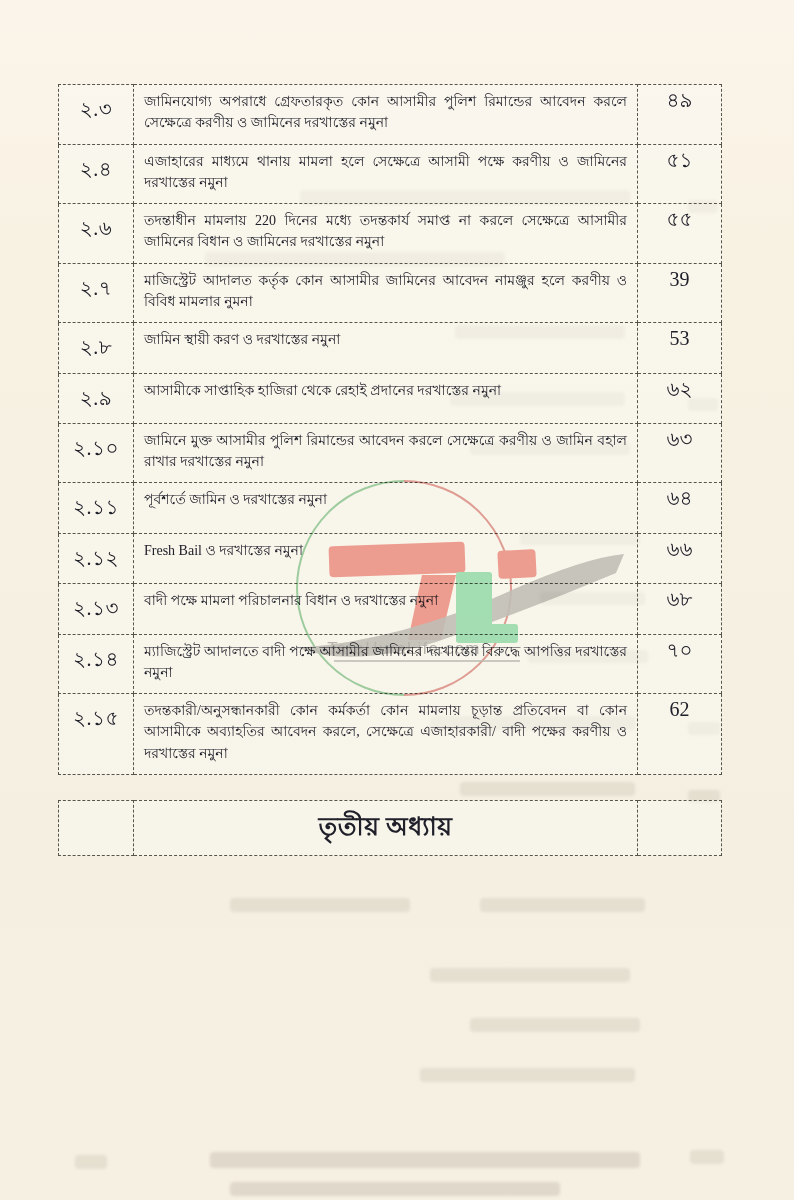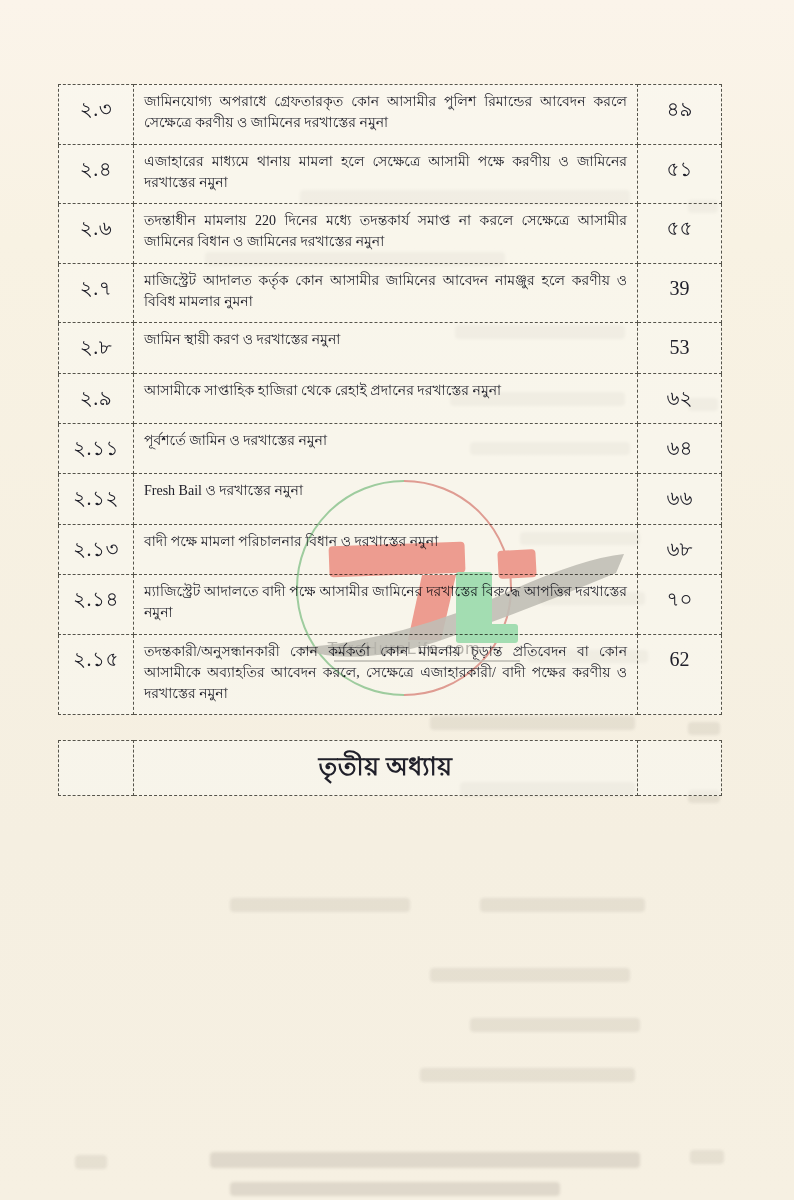--- a/index.html
+++ b/index.html
@@ -17,21 +17,21 @@
     background:rgba(250,249,244,.5);
   }
   table.toc-table + table.toc-table{margin-top:25px;}
   .toc-table td{
     border:1px dashed #56544b;
     vertical-align:top;
     padding:6px 10px 10px 10px;
     font-size:14px;line-height:1.52;
   }
   td.serial{width:75px;text-align:center;font-size:20px;padding-top:9px;letter-spacing:.5px;font-family:Liberation Serif, serif;}
-  td.pageno{width:84px;text-align:center;font-size:20px;padding-top:9px;}
+  td.pageno{width:84px;text-align:center;font-size:20px;padding-top:0;}
   td.desc{text-align:justify;}
   tr.chapter-head td{padding:11px 6px 13px;}
   tr.chapter-head td.head-title{
     text-align:center;font-weight:bold;font-size:25px;line-height:1.2;letter-spacing:.5px;
   }
   
   .watermark{
     position:absolute;left:284px;top:470px;width:350px;height:245px;
     mix-blend-mode:multiply;opacity:.62;pointer-events:none;z-index:5;
   }
@@ -106,20 +106,25 @@
             <td class="serial">২.৮</td>
             <td class="desc">জামিন স্থায়ী করণ ও দরখাস্তের নমুনা</td>
             <td class="pageno">53</td>
           </tr>
           <tr>
             <td class="serial">২.৯</td>
             <td class="desc">আসামীকে সাপ্তাহিক হাজিরা থেকে রেহাই প্রদানের দরখাস্তের নমুনা</td>
             <td class="pageno">৬২</td>
           </tr>
           <tr>
+            <td class="serial">২.১০</td>
+            <td class="desc">জামিনে মুক্ত আসামীর পুলিশ রিমান্ডের আবেদন করলে সেক্ষেত্রে করণীয় ও জামিন বহাল রাখার দরখাস্তের নমুনা</td>
+            <td class="pageno">৬৩</td>
+          </tr>
+          <tr>
             <td class="serial">২.১১</td>
             <td class="desc">পূর্বশর্তে জামিন ও দরখাস্তের নমুনা</td>
             <td class="pageno">৬৪</td>
           </tr>
           <tr>
             <td class="serial">২.১২</td>
             <td class="desc">Fresh Bail ও দরখাস্তের নমুনা</td>
             <td class="pageno">৬৬</td>
           </tr>
           <tr>

